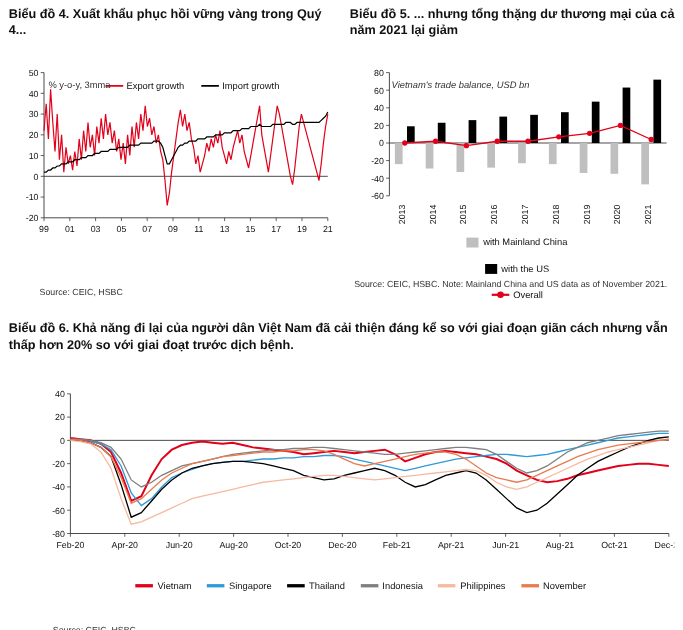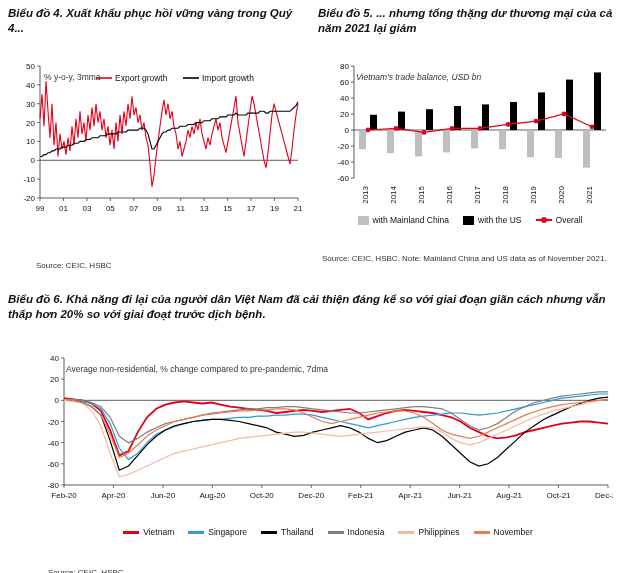--- a/index.html
+++ b/index.html
@@ -10,21 +10,20 @@
     color:#111;
     position:relative;
     overflow:hidden;
   }
   .panel{position:absolute;}
   .chart-title{
     font-size:11.5px;
     font-weight:bold;
     line-height:15px;
     color:#111;
-    font-style:italic;
   }
   .axis-note{
     font-size:8.5px;
     color:#333;
     margin-top:24px;
   }
   .source{
     font-size:8px;
     color:#333;
     margin-top:16px;
@@ -169,21 +168,21 @@
       <circle cx="134" cy="80.4" r="2.4" fill="#e2001a"></circle>
       <circle cx="162" cy="80.4" r="2.4" fill="#e2001a"></circle>
       <circle cx="190" cy="76.4" r="2.4" fill="#e2001a"></circle>
       <circle cx="218" cy="73.2" r="2.4" fill="#e2001a"></circle>
       <circle cx="246" cy="66" r="2.4" fill="#e2001a"></circle>
       <circle cx="274" cy="78.80000000000001" r="2.4" fill="#e2001a"></circle>
     </svg>
 </div>
 
 <div class="panel" style="left:322px;top:215px;width:296px;">
-  <div class="legend-grp" style="justify-content:center;">
+  <div class="legend-grp" style="justify-content:center;flex-direction:column;">
     <div class="legend-row">
       <span class="swatch bar" style="background:#bfbfbf;"></span>
       <span>with Mainland China</span>
     </div>
     <div class="legend-row">
       <span class="swatch bar" style="background:#000;"></span>
       <span>with the US</span>
     </div>
     <div class="legend-row">
       <span class="swatch dotline" style="background:#e2001a;">
@@ -196,21 +195,20 @@
 
 <div class="panel" style="left:322px;top:238px;">
   <div class="source">Source: CEIC, HSBC. Note: Mainland China and US data as of November 2021.</div>
 </div>
 
 <div class="panel" style="left:8px;top:292px;width:600px;">
   <div class="chart-title">Biểu đồ 6. Khả năng đi lại của người dân Việt Nam đã cải thiện đáng kể so với giai đoạn giãn cách nhưng vẫn thấp hơn 20% so với giai đoạt trước dịch bệnh.</div>
 </div>
 
 <div class="panel" style="left:8px;top:340px;width:605px;height:190px;">
-  <div class="axis-note" style="position:absolute;left:58px;top:0;">Average non-residential, % change compared to pre-pandemic, 7dma</div>
   <svg id="svg6" width="605" height="190">
       <line x1="53" y1="145" x2="56" y2="145" stroke="#333" stroke-width="0.7"></line>
       <text x="51" y="148" font-size="8" font-family="Liberation Sans, sans-serif" fill="#111" text-anchor="end">-80</text>
       <line x1="53" y1="123.83333333333334" x2="56" y2="123.83333333333334" stroke="#333" stroke-width="0.7"></line>
       <text x="51" y="126.83333333333334" font-size="8" font-family="Liberation Sans, sans-serif" fill="#111" text-anchor="end">-60</text>
       <line x1="53" y1="102.66666666666667" x2="56" y2="102.66666666666667" stroke="#333" stroke-width="0.7"></line>
       <text x="51" y="105.66666666666667" font-size="8" font-family="Liberation Sans, sans-serif" fill="#111" text-anchor="end">-40</text>
       <line x1="53" y1="81.5" x2="56" y2="81.5" stroke="#333" stroke-width="0.7"></line>
       <text x="51" y="84.5" font-size="8" font-family="Liberation Sans, sans-serif" fill="#111" text-anchor="end">-20</text>
       <line x1="53" y1="60.33333333333334" x2="56" y2="60.33333333333334" stroke="#333" stroke-width="0.7"></line>

